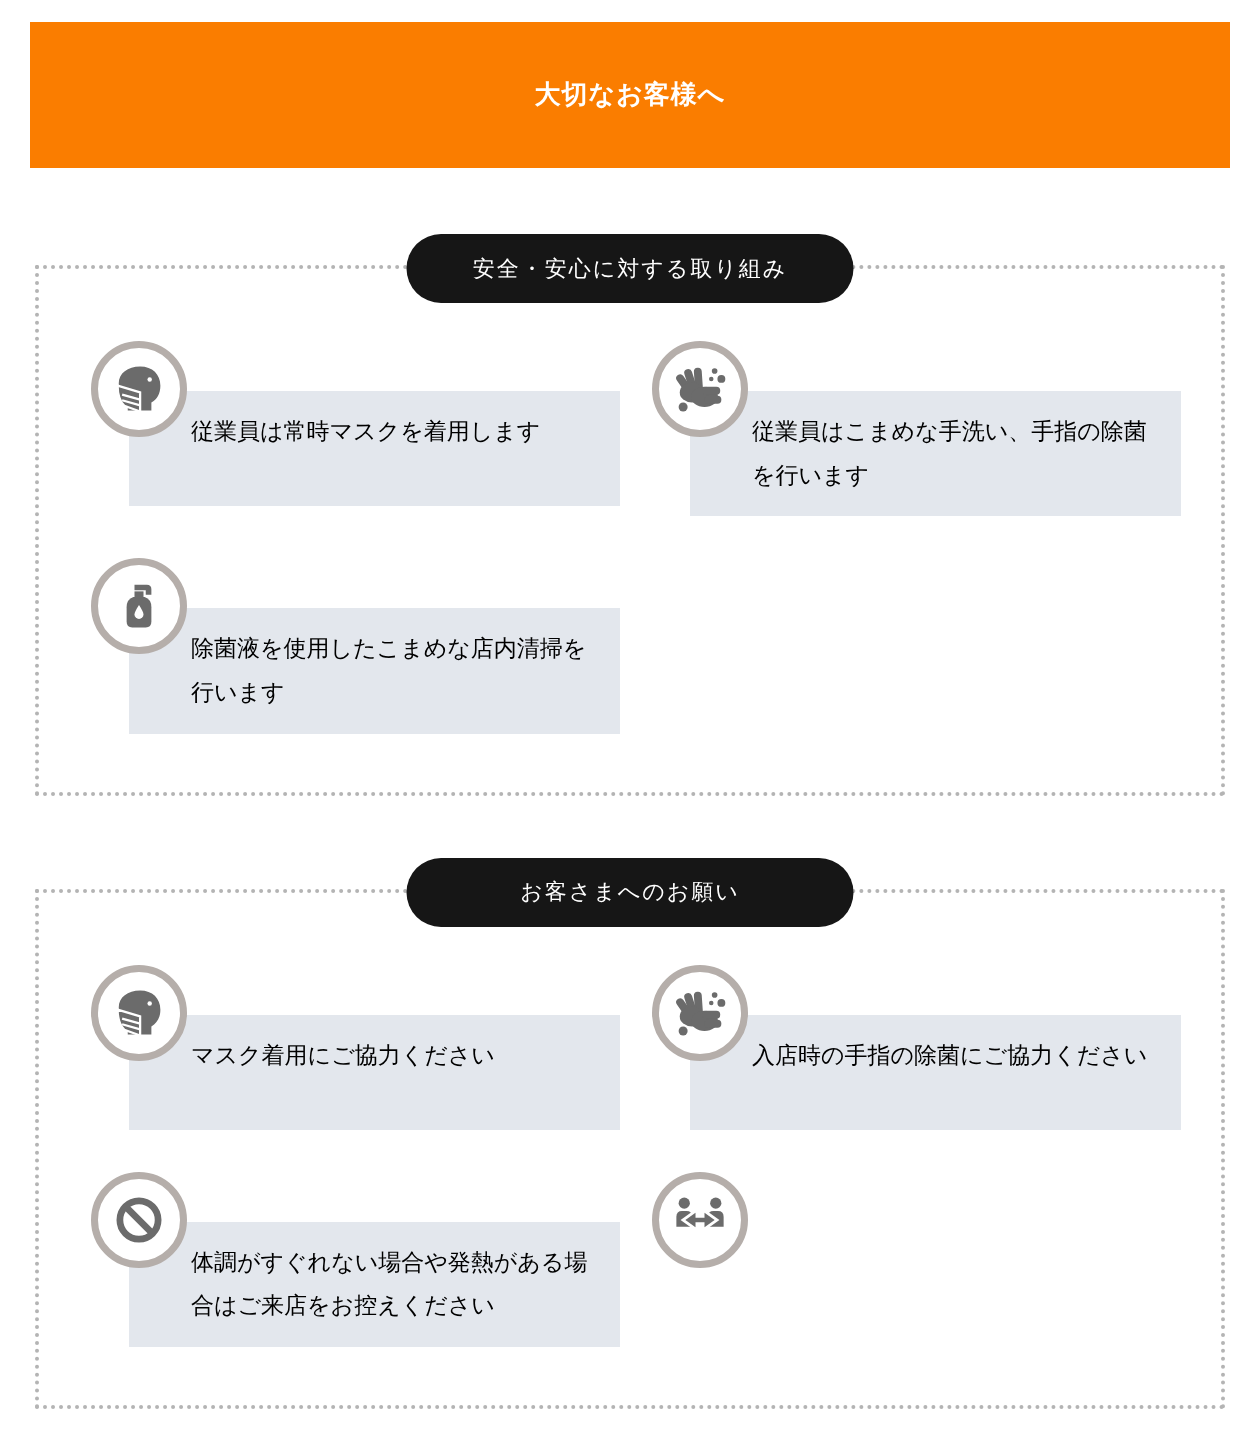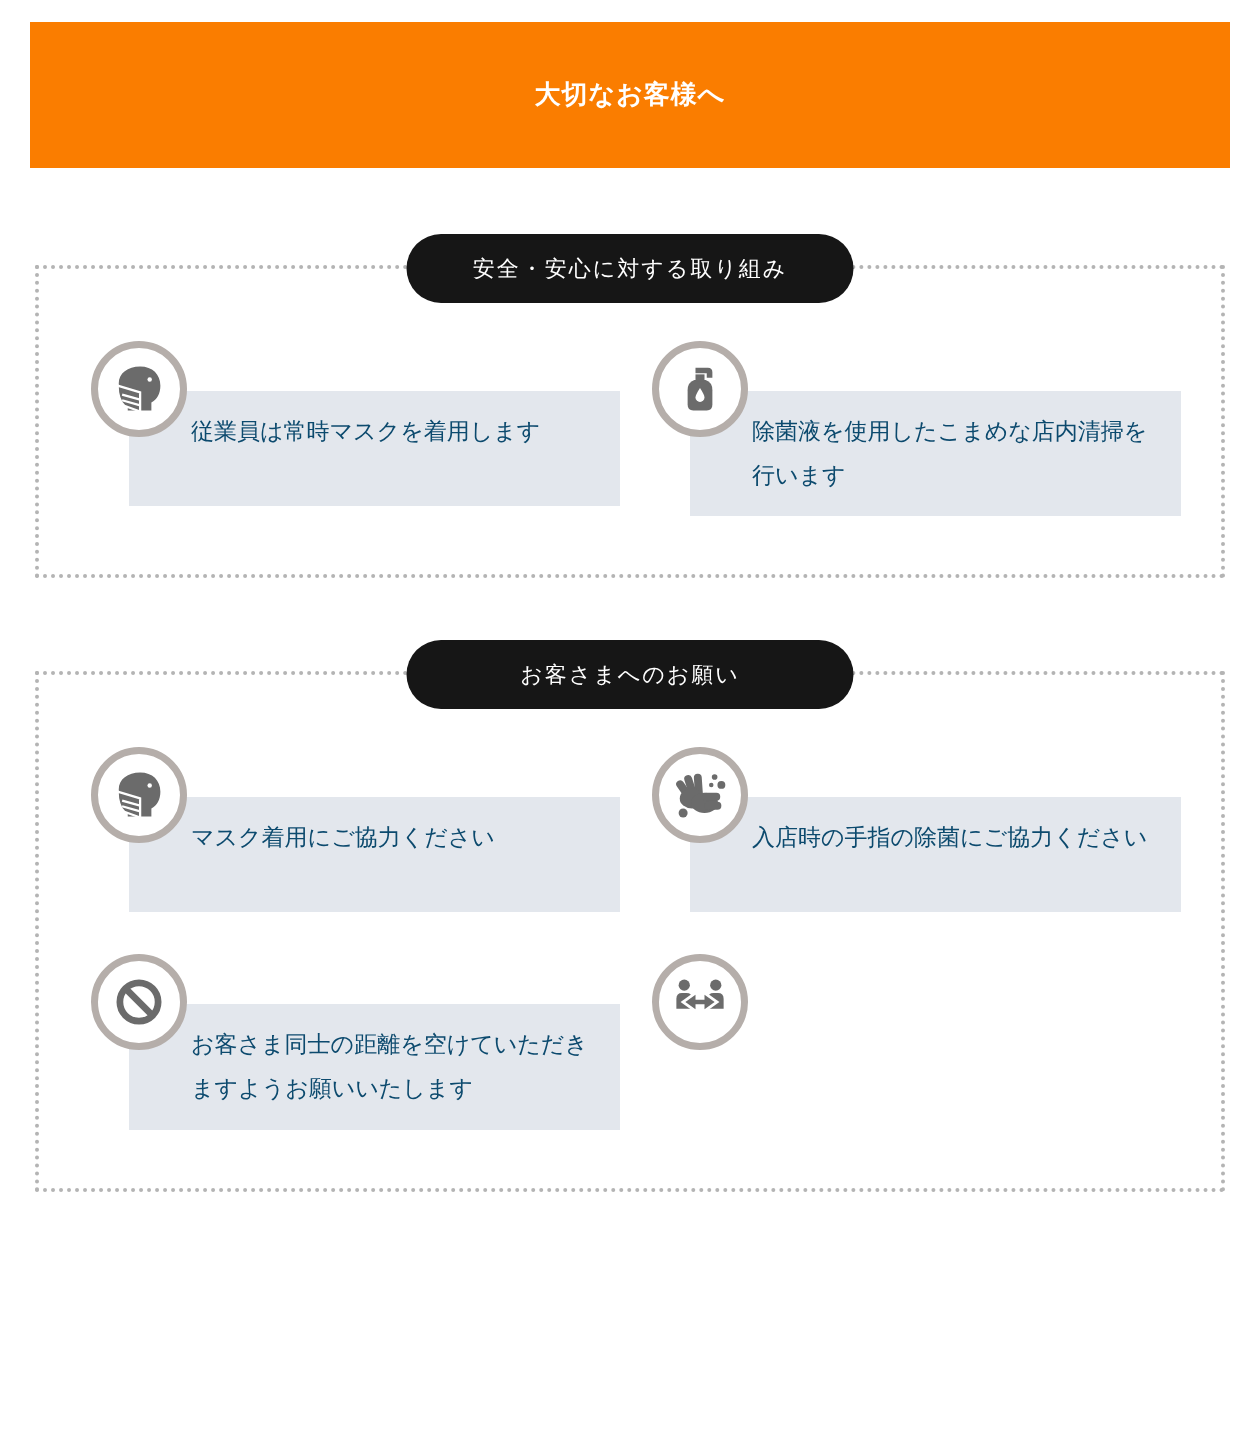--- a/index.html
+++ b/index.html
@@ -82,21 +82,21 @@
   }
   .icon-circle svg { width: 54px; height: 54px; display: block; }
 
   .text-box {
     margin: 50px 0 0 38px;
     background: #e3e7ed;
     min-height: 115px;
     padding: 19px 28px 19px 62px;
     font-size: 23px;
     line-height: 1.9;
-    color: #0c4a6e;
+    color: #000000;
   }
 </style>
 </head>
 <body>
 
 <div class="page">
 
   <div class="banner">
     <div class="banner-line">大切なお客様へ</div>
   </div>
@@ -110,84 +110,102 @@
         <div class="icon-circle">
           <svg viewBox="0 0 48 48" aria-hidden="true">
             <path d="M25 4 C36 4 43 11 43 21 C43 28 40 33 35 36 L35 43 L14 43 L14 36 C9 32 6 26 6 19 C6 10 14 4 25 4 Z" fill="#6b6b6b"></path>
             <circle cx="33.5" cy="15.5" r="2" fill="#fff"></circle>
             <path d="M5 21 L25 27 L25 44 L11 39 C7 35 5 28 5 21 Z" fill="#6b6b6b" stroke="#fff" stroke-width="2"></path>
             <path d="M9 29 L25 33.5" stroke="#fff" stroke-width="2" fill="none"></path>
             <path d="M9 34 L25 38.5" stroke="#fff" stroke-width="2" fill="none"></path>
           </svg>
         </div>
         <div class="text-box">従業員は常時マスクを着用します</div>
-      </div>
-
-
-      <div class="item">
-        <div class="icon-circle">
-          <svg viewBox="0 0 48 48" aria-hidden="true" fill="#6b6b6b">
-            <path d="M19 16 h10 q6 2 6 9 v13 q0 5 -5 5 h-12 q-5 0 -5 -5 V25 q0 -7 6 -9 Z"></path>
-            <path d="M24 23 C21.5 27 20 29.5 20 31.5 a4 4 0 0 0 8 0 C28 29.5 26.5 27 24 23 Z" fill="#fff"></path>
-            <rect x="20" y="11" width="8" height="6"></rect>
-            <path d="M20 10 V5 h11 q4 0 4 4 v5 h-5 v-4 h-10 z"></path>
-          </svg>
-        </div>
-        <div class="text-box">除菌液を使用したこまめな店内清掃を行います</div>
-      </div>
-
-
-    </div>
-  </div>
-
-  <div class="section second">
-    <div class="pill">お客さまへのお願い</div>
-
-    <div class="grid">
-
-      <div class="item">
-        <div class="icon-circle">
-          <svg viewBox="0 0 48 48" aria-hidden="true">
-            <path d="M25 4 C36 4 43 11 43 21 C43 28 40 33 35 36 L35 43 L14 43 L14 36 C9 32 6 26 6 19 C6 10 14 4 25 4 Z" fill="#6b6b6b"></path>
-            <circle cx="33.5" cy="15.5" r="2" fill="#fff"></circle>
-            <path d="M5 21 L25 27 L25 44 L11 39 C7 35 5 28 5 21 Z" fill="#6b6b6b" stroke="#fff" stroke-width="2"></path>
-            <path d="M9 29 L25 33.5" stroke="#fff" stroke-width="2" fill="none"></path>
-            <path d="M9 34 L25 38.5" stroke="#fff" stroke-width="2" fill="none"></path>
-          </svg>
-        </div>
-        <div class="text-box">マスク着用にご協力ください</div>
       </div>
 
       <div class="item">
         <div class="icon-circle">
           <svg viewBox="0 0 48 48" aria-hidden="true" fill="#6b6b6b">
             <rect x="6" y="10" width="7" height="18" rx="3.5" transform="rotate(-35 9.5 19)"></rect>
             <rect x="12" y="6" width="7" height="20" rx="3.5" transform="rotate(-18 15.5 16)"></rect>
             <rect x="19" y="5" width="7" height="20" rx="3.5" transform="rotate(-4 22.5 15)"></rect>
             <ellipse cx="17" cy="27" rx="11" ry="9"></ellipse>
             <ellipse cx="28" cy="31" rx="12" ry="9"></ellipse>
             <rect x="26" y="22" width="16" height="7" rx="3.5"></rect>
             <rect x="28" y="30" width="15" height="7" rx="3.5"></rect>
             <circle cx="37" cy="8" r="2.5"></circle>
             <circle cx="43" cy="15" r="3.5"></circle>
             <circle cx="34" cy="15" r="2"></circle>
             <circle cx="9" cy="40" r="4"></circle>
           </svg>
         </div>
+        <div class="text-box">従業員はこまめな手洗い、手指の除菌を行います</div>
+      </div>
+
+      <div class="item">
+        <div class="icon-circle">
+          <svg viewBox="0 0 48 48" aria-hidden="true" fill="#6b6b6b">
+            <path d="M19 16 h10 q6 2 6 9 v13 q0 5 -5 5 h-12 q-5 0 -5 -5 V25 q0 -7 6 -9 Z"></path>
+            <path d="M24 23 C21.5 27 20 29.5 20 31.5 a4 4 0 0 0 8 0 C28 29.5 26.5 27 24 23 Z" fill="#fff"></path>
+            <rect x="20" y="11" width="8" height="6"></rect>
+            <path d="M20 10 V5 h11 q4 0 4 4 v5 h-5 v-4 h-10 z"></path>
+          </svg>
+        </div>
+        <div class="text-box">除菌液を使用したこまめな店内清掃を行います</div>
+      </div>
+
+
+    </div>
+  </div>
+
+  <div class="section second">
+    <div class="pill">お客さまへのお願い</div>
+
+    <div class="grid">
+
+      <div class="item">
+        <div class="icon-circle">
+          <svg viewBox="0 0 48 48" aria-hidden="true">
+            <path d="M25 4 C36 4 43 11 43 21 C43 28 40 33 35 36 L35 43 L14 43 L14 36 C9 32 6 26 6 19 C6 10 14 4 25 4 Z" fill="#6b6b6b"></path>
+            <circle cx="33.5" cy="15.5" r="2" fill="#fff"></circle>
+            <path d="M5 21 L25 27 L25 44 L11 39 C7 35 5 28 5 21 Z" fill="#6b6b6b" stroke="#fff" stroke-width="2"></path>
+            <path d="M9 29 L25 33.5" stroke="#fff" stroke-width="2" fill="none"></path>
+            <path d="M9 34 L25 38.5" stroke="#fff" stroke-width="2" fill="none"></path>
+          </svg>
+        </div>
+        <div class="text-box">マスク着用にご協力ください</div>
+      </div>
+
+      <div class="item">
+        <div class="icon-circle">
+          <svg viewBox="0 0 48 48" aria-hidden="true" fill="#6b6b6b">
+            <rect x="6" y="10" width="7" height="18" rx="3.5" transform="rotate(-35 9.5 19)"></rect>
+            <rect x="12" y="6" width="7" height="20" rx="3.5" transform="rotate(-18 15.5 16)"></rect>
+            <rect x="19" y="5" width="7" height="20" rx="3.5" transform="rotate(-4 22.5 15)"></rect>
+            <ellipse cx="17" cy="27" rx="11" ry="9"></ellipse>
+            <ellipse cx="28" cy="31" rx="12" ry="9"></ellipse>
+            <rect x="26" y="22" width="16" height="7" rx="3.5"></rect>
+            <rect x="28" y="30" width="15" height="7" rx="3.5"></rect>
+            <circle cx="37" cy="8" r="2.5"></circle>
+            <circle cx="43" cy="15" r="3.5"></circle>
+            <circle cx="34" cy="15" r="2"></circle>
+            <circle cx="9" cy="40" r="4"></circle>
+          </svg>
+        </div>
         <div class="text-box">入店時の手指の除菌にご協力ください</div>
       </div>
 
       <div class="item">
         <div class="icon-circle">
           <svg viewBox="0 0 48 48" aria-hidden="true">
             <circle cx="24" cy="24" r="17" fill="none" stroke="#6b6b6b" stroke-width="6"></circle>
             <line x1="13" y1="13" x2="35" y2="35" stroke="#6b6b6b" stroke-width="6"></line>
           </svg>
         </div>
-        <div class="text-box">お客さま同士の距離を空けていただきますようお願いいたします</div>
+        <div class="text-box">体調がすぐれない場合や発熱がある場合はご来店をお控えください</div>
       </div>
 
       <div class="item">
         <div class="icon-circle">
           <svg viewBox="0 0 48 48" aria-hidden="true">
             <g fill="#6b6b6b">
               <circle cx="10" cy="9" r="5"></circle>
               <path d="M3 30 V21 q0 -5 5 -5 h4 q5 0 5 5 v9 z"></path>
               <circle cx="38" cy="9" r="5"></circle>
               <path d="M31 30 V21 q0 -5 5 -5 h4 q5 0 5 5 v9 z"></path>

